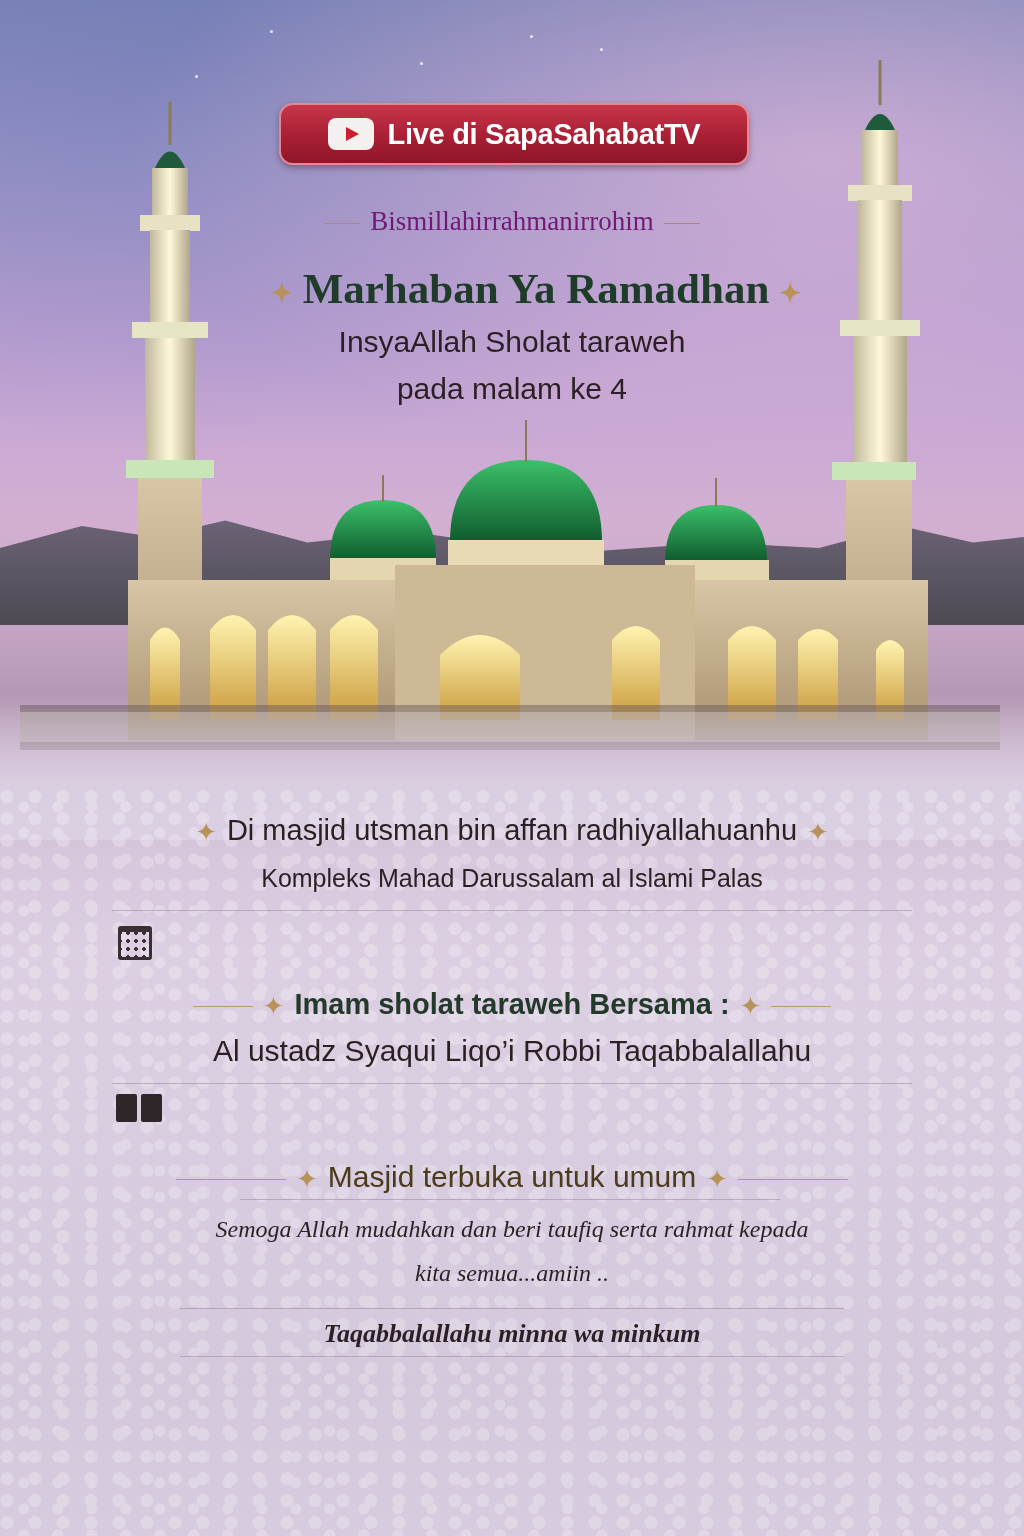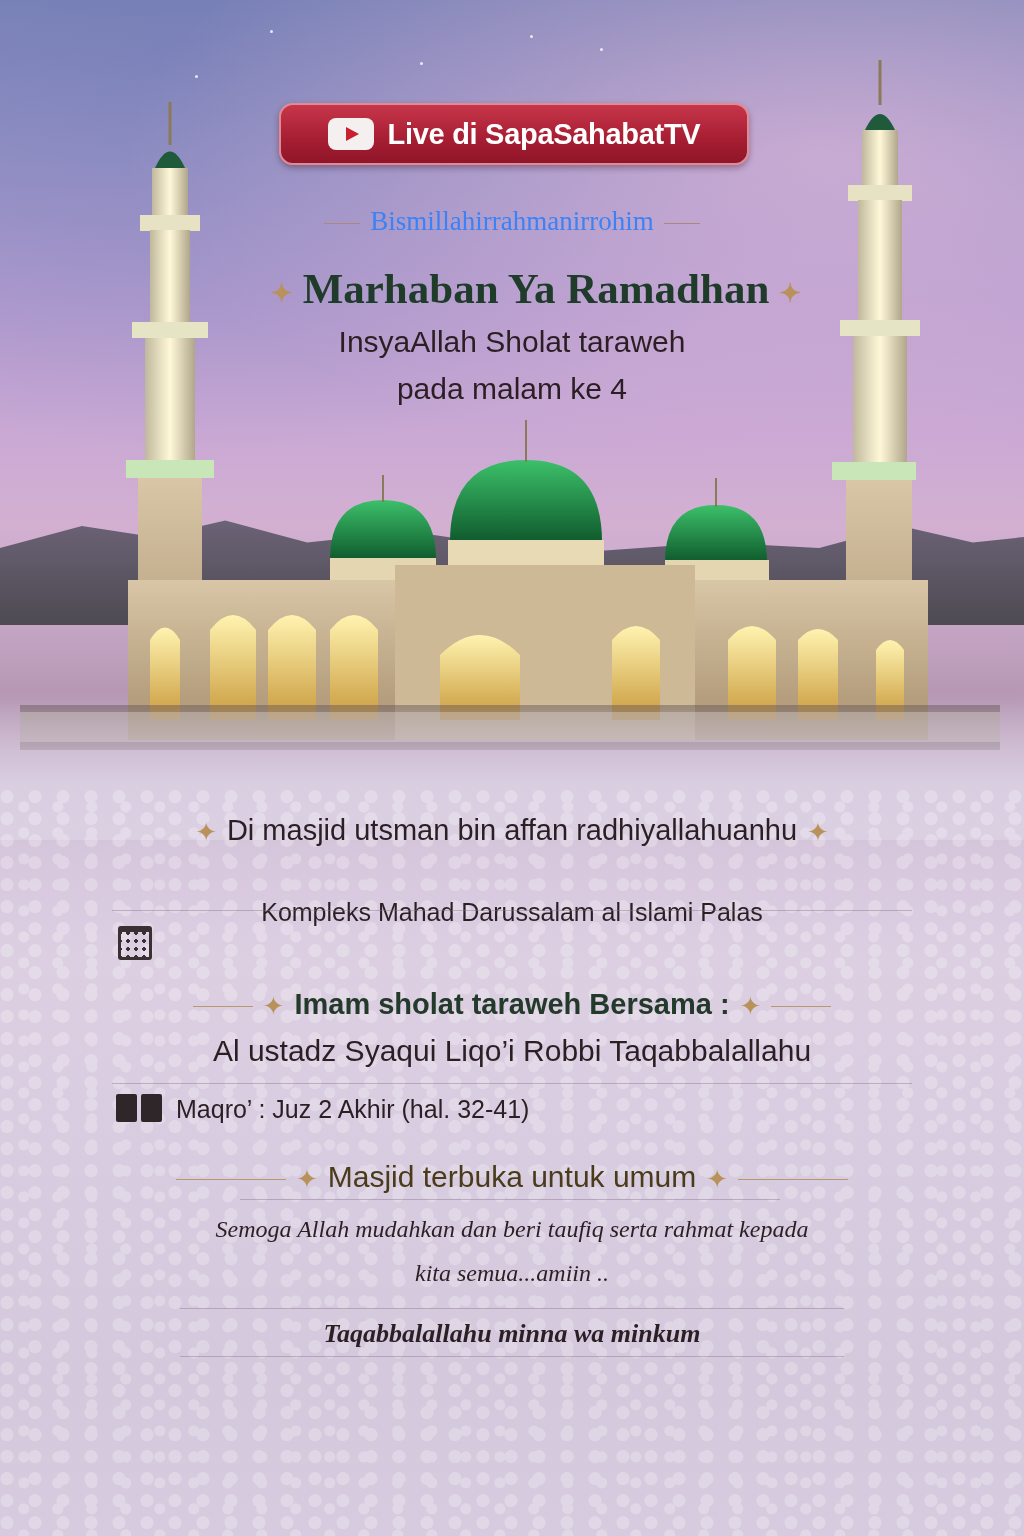--- a/index.html
+++ b/index.html
@@ -22,29 +22,29 @@
 
   .live-btn{position:absolute;left:279px;top:103px;width:466px;height:58px;border-radius:14px;
     background:linear-gradient(180deg,#c7364a,#a91f34 55%,#8f1528);border:2px solid #e28a93;
     box-shadow:0 3px 6px rgba(60,0,20,.35);display:flex;align-items:center;justify-content:center;gap:14px;cursor:pointer;}
   .yt-icon{width:46px;height:32px;border-radius:8px;background:#f4f0f0;position:relative;}
   .yt-icon::after{content:"";position:absolute;left:18px;top:9px;border-left:13px solid #c8202f;border-top:7px solid transparent;border-bottom:7px solid transparent;}
   .live-label{color:#fff;font-weight:bold;font-size:29px;letter-spacing:-.3px;}
 
   .txt{position:absolute;left:0;width:1024px;text-align:center;color:#2b1f24;}
   .serif{font-family:"Liberation Serif","DejaVu Serif",serif;}
-  .bism{top:206px;font-size:27px;color:#3b82f6;}
+  .bism{top:206px;font-size:27px;color:#701a75;}
   .rule{display:inline-block;width:36px;height:1px;background:#a8897c;vertical-align:middle;margin:0 10px;}
   .title{top:264px;font-size:43px;font-weight:bold;color:#1f3b2a;padding-left:24px;}
   .spark{color:#b8925a;font-size:26px;vertical-align:middle;margin:0 10px;}
   .sub1{top:325px;font-size:30px;}
   .sub2{top:372px;font-size:30px;}
 
   .loc1{top:814px;font-size:29px;}
-  .loc2{top:864px;font-size:25px;margin-top:34px;}
+  .loc2{top:864px;font-size:25px;}
   .divider{position:absolute;height:1px;background:rgba(140,120,140,.45);}
   .row{position:absolute;display:flex;align-items:center;gap:14px;color:#2b1f24;}
   .date{left:118px;top:926px;font-size:29px;}
   .cal{width:34px;height:34px;border:3px solid #3a2f33;border-top-width:6px;border-radius:3px;box-sizing:border-box;position:relative;background:
     radial-gradient(circle,#3a2f33 1.6px,transparent 2px) 3px 5px/8px 8px;}
   .imam-h{top:988px;font-size:29px;font-weight:bold;color:#233a2b;}
   .longrule{display:inline-block;width:60px;height:1px;background:#b9996c;vertical-align:middle;}
   .imam-n{top:1034px;font-size:30px;}
   .maqro{left:116px;top:1094px;font-size:25px;}
   .book{width:46px;height:30px;position:relative;}
@@ -163,21 +163,20 @@
 </div>
 
 <div class="txt imam-h">
   <span class="longrule"></span><span class="spark">✦</span><span>Imam sholat taraweh Bersama :</span><span class="spark">✦</span><span class="longrule"></span>
 </div>
 <div class="txt imam-n">Al ustadz Syaqui Liqo’i Robbi Taqabbalallahu</div>
 <div class="divider" style="left:112px;top:1083px;width:800px"></div>
 
 <div class="row maqro">
   <span class="book"></span>
-  <span>Maqro’ : Juz 2 Akhir (hal. 32-41)</span>
 </div>
 
 <div class="txt open-h">
   <span class="longrule" style="width:110px"></span><span class="spark">✦</span><span>Masjid terbuka untuk umum</span><span class="spark">✦</span><span class="longrule" style="width:110px"></span>
 </div>
 <div class="divider" style="left:240px;top:1199px;width:540px"></div>
 <div class="txt serif doa1">Semoga Allah mudahkan dan beri taufiq serta rahmat kepada</div>
 <div class="txt serif doa2">kita semua...amiin ..</div>
 <div class="divider" style="left:180px;top:1308px;width:664px"></div>
 <div class="txt serif closing">Taqabbalallahu minna wa minkum</div>

